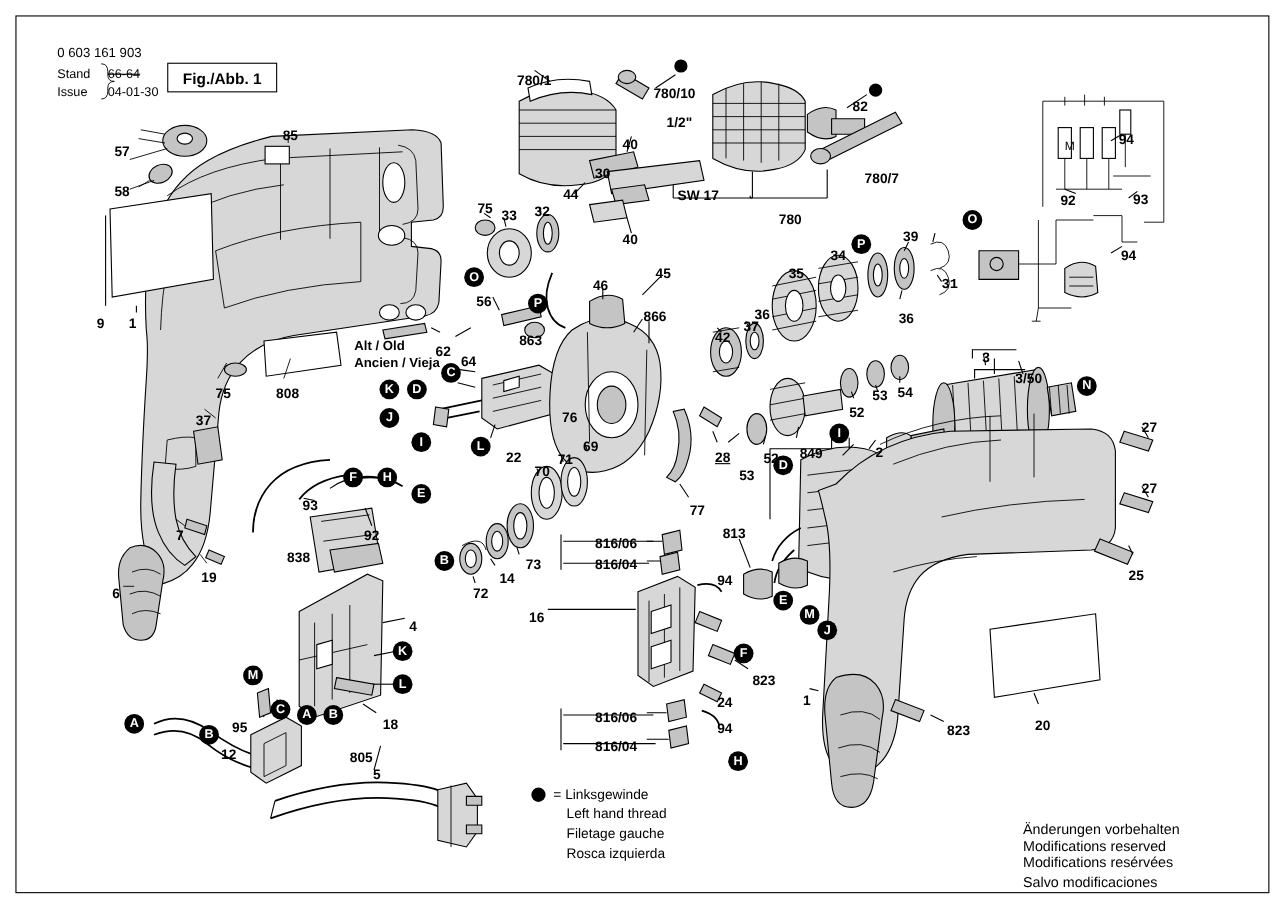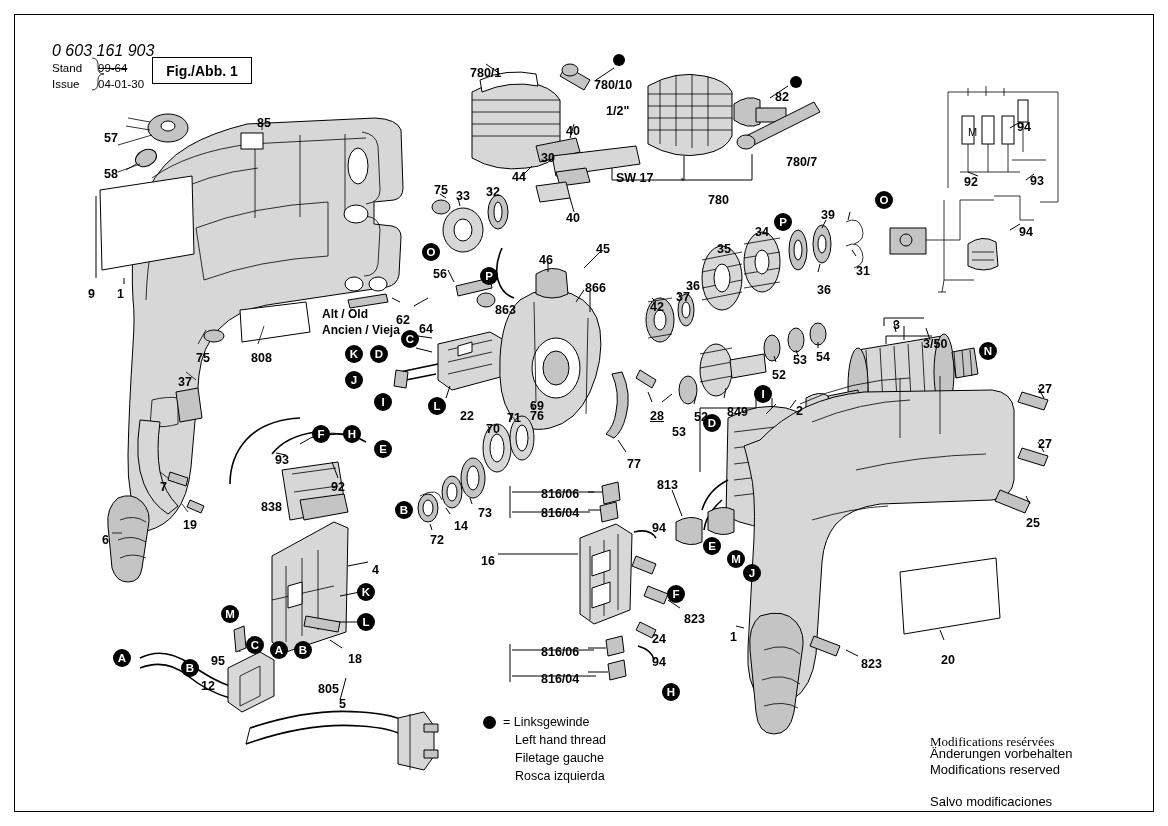--- a/index.html
+++ b/index.html
@@ -23,24 +23,24 @@
   .fillwhite{fill:#fff;stroke:#000;stroke-width:1;}
   .fillblack{fill:#000;}
 </style>
 </head>
 <body>
 
 <div id="sheet">
 
   <div class="frame"></div>
 
-  <div class="t hdr" style="left:52px;top:42px;font-size:16px;font-style:italic;">0 603 161 903</div>
+  <div class="t hdr" style="left:52px;top:42px;font-size:12px;">0 603 161 903</div>
   <div class="t hdr" style="left:52px;top:62px;">Stand</div>
   <div class="t hdr" style="left:52px;top:78px;">Issue</div>
-  <div class="t hdr" style="left:98px;top:62px;text-decoration:line-through;">99-64</div>
+  <div class="t hdr" style="left:98px;top:62px;text-decoration:line-through;">66-64</div>
   <div class="t hdr" style="left:98px;top:78px;">04-01-30</div>
 
   <div class="figbox lbl" style="left:152px;top:57px;width:100px;height:27px;font-size:14px;">Fig./Abb. 1</div>
 
   <svg class="art" viewBox="0 0 1168 826">
 
     <path class="thin" d="M92 58 q6 0 6 7 v3 q0 6 6 6 q-6 0 -6 6 v3 q0 7 -6 7"></path>
 
     <g>
       <path class="fillgray" d="M133 300 q-4 -70 14 -108 q14 -30 42 -46 q22 -13 58 -22 l128 -6 q22 1 26 12 l2 58 q0 10 -9 12 l-20 2 l0 22 l18 2 q9 2 9 11 l-2 38 q-2 10 -12 12 l-120 18 q-30 5 -48 24 q-17 18 -20 46 l-8 92 q-3 30 -16 46 q-10 13 -28 18 l-6 -4 q-14 -28 -13 -72 q1 -48 5 -110 q2 -30 0 -45 z"></path>
@@ -384,42 +384,42 @@
   <div class="t lbl" style="left:183px;top:518px;">19</div>
   <div class="t lbl" style="left:102px;top:533px;">6</div>
   <div class="t lbl" style="left:275px;top:453px;">93</div>
   <div class="t lbl" style="left:331px;top:480px;">92</div>
   <div class="t lbl" style="left:261px;top:500px;">838</div>
   <div class="t lbl" style="left:434px;top:183px;">75</div>
   <div class="t lbl" style="left:456px;top:189px;">33</div>
   <div class="t lbl" style="left:486px;top:185px;">32</div>
   <div class="t lbl" style="left:433px;top:267px;">56</div>
   <div class="t lbl" style="left:396px;top:313px;text-align:right;">62</div>
-  <div class="t lbl" style="left:495px;top:303px;">863</div>
+  <div class="t lbl" style="left:472px;top:303px;">863</div>
   <div class="t lbl" style="left:419px;top:322px;">64</div>
   <div class="t lbl" style="left:460px;top:409px;">22</div>
   <div class="t lbl" style="left:539px;top:253px;">46</div>
   <div class="t lbl" style="left:596px;top:242px;">45</div>
   <div class="t lbl" style="left:585px;top:281px;">866</div>
-  <div class="t lbl" style="left:530px;top:373px;margin-top:36px;">76</div>
+  <div class="t lbl" style="left:511px;top:373px;">76</div>
   <div class="t lbl" style="left:627px;top:457px;">77</div>
   <div class="t lbl" style="left:530px;top:399px;">69</div>
   <div class="t lbl" style="left:507px;top:411px;">71</div>
   <div class="t lbl" style="left:486px;top:422px;">70</div>
   <div class="t lbl" style="left:478px;top:506px;">73</div>
   <div class="t lbl" style="left:454px;top:519px;">14</div>
   <div class="t lbl" style="left:430px;top:533px;">72</div>
   <div class="t lbl" style="left:650px;top:300px;">42</div>
   <div class="t lbl" style="left:676px;top:290px;">37</div>
   <div class="t lbl" style="left:686px;top:279px;">36</div>
   <div class="t lbl" style="left:717px;top:242px;">35</div>
   <div class="t lbl" style="left:755px;top:225px;">34</div>
   <div class="t lbl" style="left:821px;top:208px;">39</div>
   <div class="t lbl" style="left:817px;top:283px;">36</div>
-  <div class="t lbl" style="left:856px;top:264px;">31</div>
+  <div class="t lbl" style="left:856px;top:252px;font-family:Liberation Mono, monospace;">31</div>
   <div class="t lbl" style="left:772px;top:368px;">52</div>
   <div class="t lbl" style="left:793px;top:353px;">53</div>
   <div class="t lbl" style="left:816px;top:350px;">54</div>
   <div class="t lbl" style="left:727px;top:405px;">849</div>
   <div class="t lbl" style="left:694px;top:410px;">52</div>
   <div class="t lbl" style="left:672px;top:425px;">53</div>
   <div class="t lbl" style="left:650px;top:409px;text-decoration:underline;">28</div>
   <div class="t lbl" style="left:1017px;top:120px;">94</div>
   <div class="t lbl" style="left:964px;top:175px;">92</div>
   <div class="t lbl" style="left:1030px;top:174px;">93</div>
@@ -485,16 +485,16 @@
   <div class="bullet" style="left:662px;top:683px;width:18px;height:18px;">H</div>
 
   <div class="dot" style="left:483px;top:716px;width:13px;height:13px;"></div>
   <div class="t legend" style="left:503px;top:714px;">= Linksgewinde</div>
   <div class="t legend" style="left:515px;top:732px;">Left hand thread</div>
   <div class="t legend" style="left:515px;top:750px;">Filetage gauche</div>
   <div class="t legend" style="left:515px;top:768px;">Rosca izquierda</div>
 
   <div class="t footnote" style="left:930px;top:730px;">Änderungen vorbehalten</div>
   <div class="t footnote" style="left:930px;top:746px;">Modifications reserved</div>
-  <div class="t footnote" style="left:930px;top:718px;font-family:Liberation Serif, serif;">Modifications resérvées</div>
+  <div class="t footnote" style="left:930px;top:760px;">Modifications resérvées</div>
   <div class="t footnote" style="left:930px;top:778px;">Salvo modificaciones</div>
 
 </div>
 
 </body></html>

